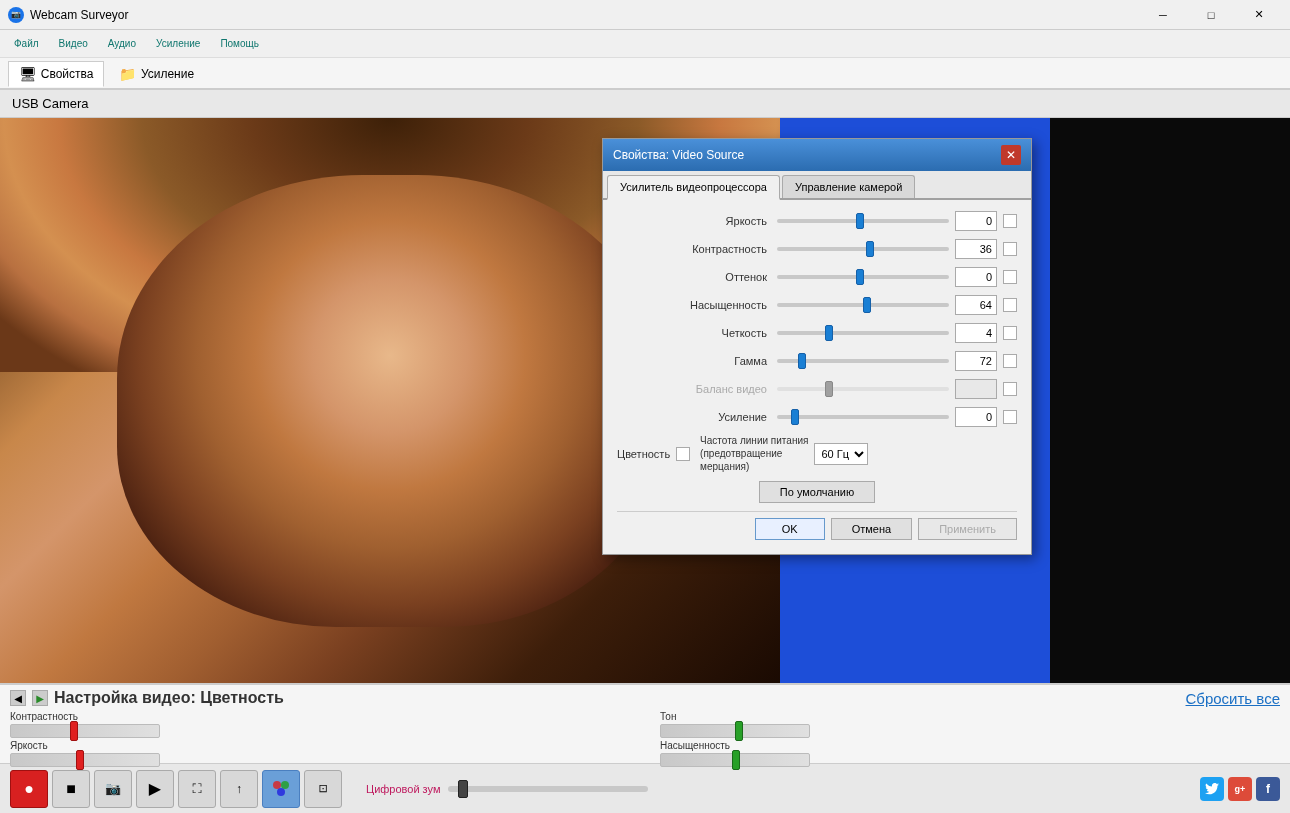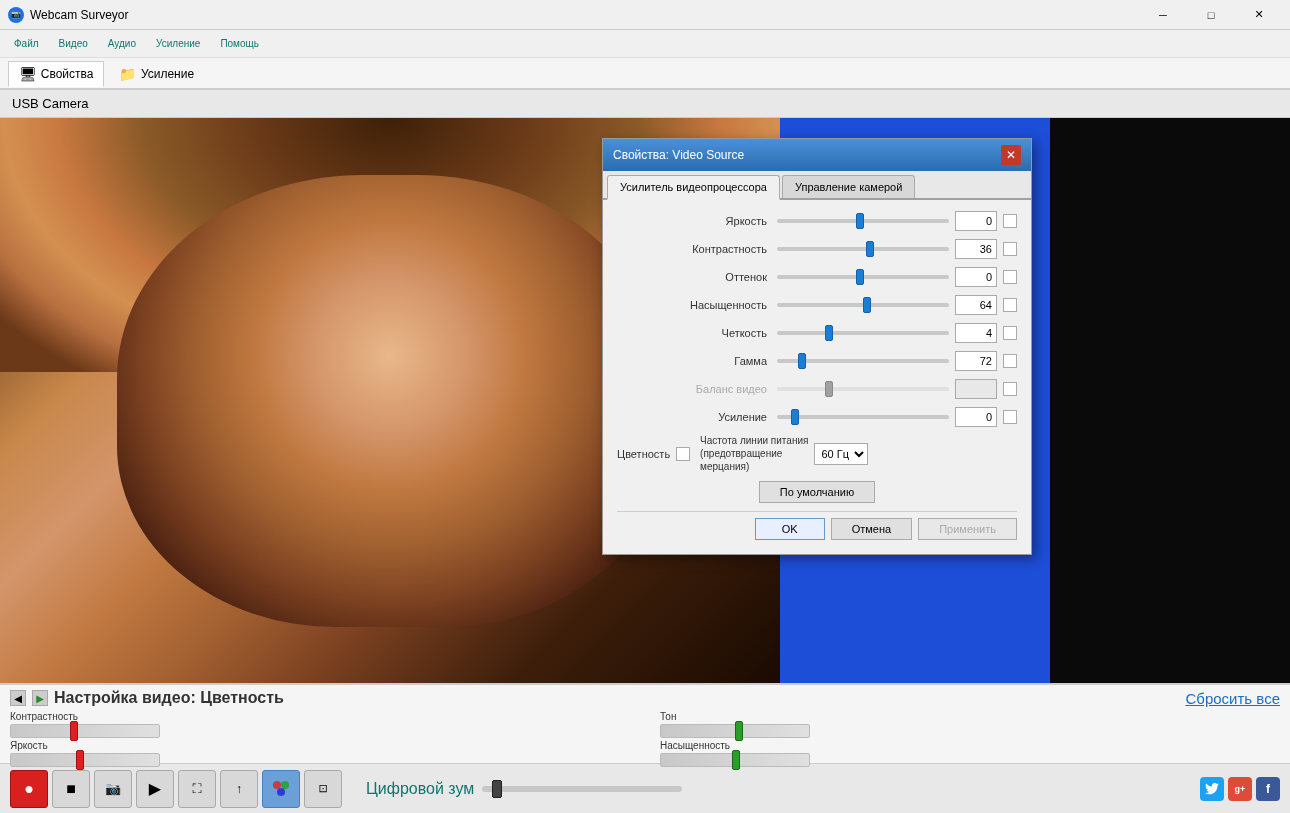--- a/index.html
+++ b/index.html
@@ -433,21 +433,21 @@
     }
     .tool-btn.active { background: #6a9fd8; border-color: #4a7fc0; }
     .tool-btn.red { background: #d82020; border-color: #a01010; color: white; }
 
     #zoom-area {
       display: flex;
       align-items: center;
       gap: 8px;
       margin-left: 20px;
     }
-    #zoom-label { font-size: 16px; color: #0f766e; text-align: right; }
+    #zoom-label { font-size: 11px; color: #be185d; text-align: right; }
     #zoom-slider-track {
       width: 200px; height: 6px;
       background: #c8c8c8;
       border-radius: 3px;
       position: relative;
     }
     #zoom-thumb {
       width: 10px; height: 18px;
       background: #444;
       border: 1px solid #222;

